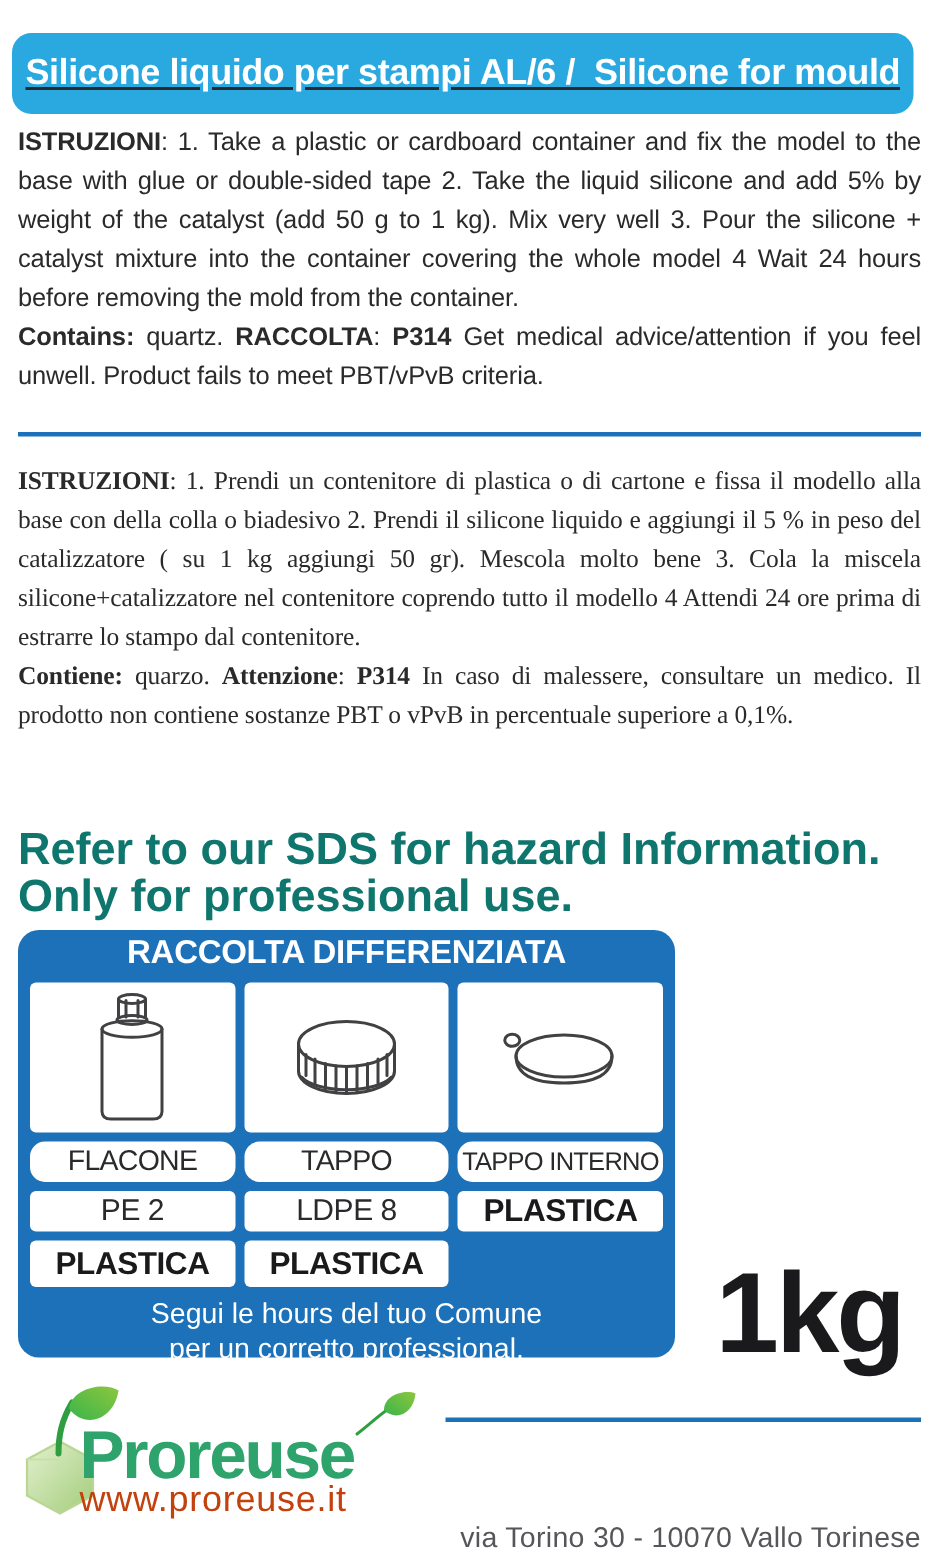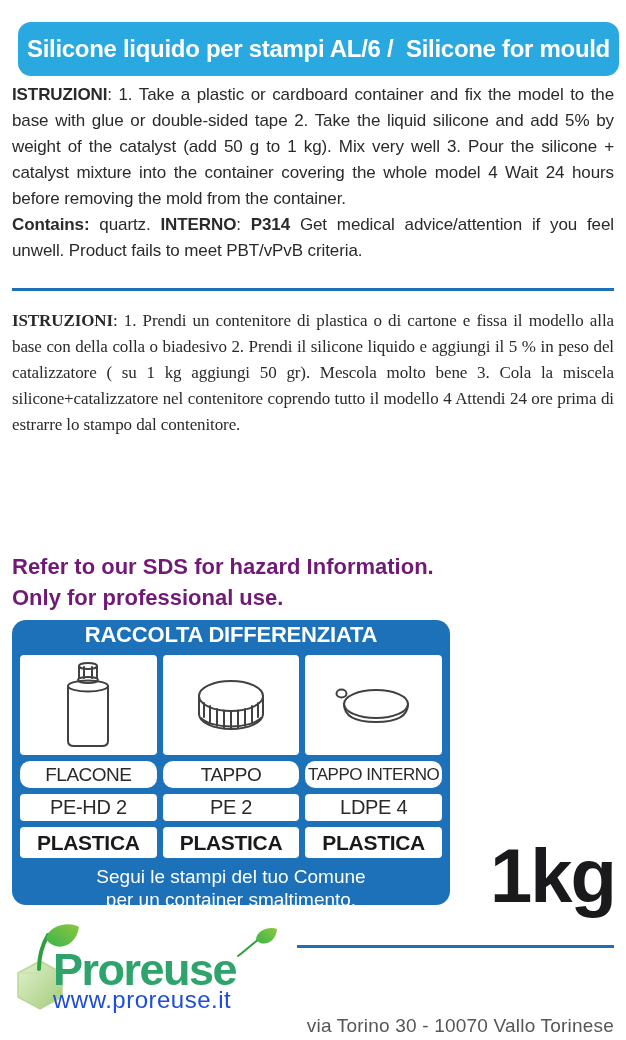--- a/index.html
+++ b/index.html
@@ -1,94 +1,95 @@
 <!DOCTYPE html>
 <html><head>
 <meta charset="utf-8">
 <style>
   * { margin:0; padding:0; box-sizing:border-box; }
   html,body { background:#ffffff; }
   body { font-family:"Liberation Sans", sans-serif; color:#2a2a2c; }
   .page { position:relative; width:626px; height:1040px; background:#fff; overflow:hidden; }
 
   .header-bar {
-    position:absolute; left:18px; top:22px; width:601px; height:54px;
+    position:absolute; left:8px; top:22px; width:601px; height:54px;
     background:#2aa9e0; border-radius:13px;
-    display:flex; align-items:center; justify-content:center;
+    display:flex; align-items:center; justify-content:center;text-decoration:underline;
   }
   .header-bar .title {
     color:#fff; font-weight:700; font-size:24px; letter-spacing:-0.3px;
     white-space:pre-wrap;
   }
 
   .sec { position:absolute; left:12px; width:602px; text-align:justify;
          font-size:17px; line-height:26px; letter-spacing:-0.1px; color:#2a2a2c; }
   .sec p { margin:0; }
   .sec .b { font-weight:700; }
   .sec-en { top:82px; }
   .sec-it { top:308px;font-family:Liberation Serif, serif; }
 
   .divider { position:absolute; left:12px; width:602px; height:3px; background:#1c71b8; }
   .divider-1 { top:288px; }
 
   .sds { position:absolute; left:12px; top:551px; width:602px;
-         font-weight:700; font-size:22px; line-height:31px; color:#701a75; }
+         font-weight:700; font-size:30px; line-height:31px; color:#0f766e; }
 
   .recycle-box {
     position:absolute; left:12px; top:620px; width:438px; height:285px;
     background:#1c71b8; border-radius:14px; padding:0 8px;
   }
   .recycle-title { color:#fff; font-weight:700; font-size:22px; letter-spacing:-0.2px;
                    text-align:center; margin:2px 0 7px; }
   .recycle-grid {
     display:grid; grid-template-columns:repeat(3,1fr);
     grid-template-rows:100px 27px 27px 31px; gap:6px;
   }
   .cell { background:#fff; border-radius:4px; display:flex; align-items:center; justify-content:center; overflow:hidden; }
   .cell-part { font-size:19px; letter-spacing:-0.5px; color:#2a2a2c;border-radius:10px; }
   .cell-part.narrow { font-size:17px; }
   .cell-mat  { font-size:20px; letter-spacing:-0.3px; color:#2a2a2c; }
   .cell-bin  { font-weight:700; font-size:21px; letter-spacing:-0.3px; color:#1a1a1c; }
   .recycle-footer { color:#fff; text-align:center; font-size:19px; line-height:23px; margin-top:7px; }
 
-  .weight { position:absolute; left:460px; top:832px; width:155px; text-align:right;
+  .weight { position:absolute; left:447px; top:832px; width:155px; text-align:right;
             font-weight:700; font-size:76px; letter-spacing:-2px; color:#1a1a1c; }
 
   .logo-hex { position:absolute; left:8px; top:923px; }
   .brand-word { position:absolute; left:53px; top:944px; font-weight:700; font-size:45px;
                 letter-spacing:-1.5px; color:#2ea36b; }
   .brand-leaf2 { position:absolute; left:236px; top:926px; }
   .website { position:absolute; left:53px; top:986px; font-size:24px; letter-spacing:0.5px;
-             color:#1d4ed8; }
+             color:#c2410c; }
 
   .address { position:absolute; left:297px; top:945px; width:317px;
              border-top:3px solid #1c71b8; padding-top:13px;
              text-align:right; color:#55565a; font-size:19px; line-height:26px;
              white-space:pre-wrap; letter-spacing:0.2px; }
 
   svg .ln { fill:none; stroke:#414042; stroke-width:2; stroke-linecap:round; }
 </style>
 </head>
 <body>
 
 <div class="page">
 
   <div class="header-bar">
     <span class="title">Silicone liquido per stampi AL/6 /  Silicone for mould</span>
   </div>
 
   <div class="sec sec-en">
     <p><span class="b">ISTRUZIONI</span><span>: 1. Take a plastic or cardboard container and fix the model to the base with glue or double-sided tape 2. Take the liquid silicone and add 5% by weight of the catalyst (add 50 g to 1 kg). Mix very well 3. Pour the silicone + catalyst mixture into the container covering the whole model 4 Wait 24 hours before removing the mold from the container.</span></p>
-    <p><span class="b">Contains:</span><span> quartz. </span><span class="b">INTERNO</span><span>: </span><span class="b">P314</span><span> Get medical advice/attention if you feel unwell. Product fails to meet PBT/vPvB criteria.</span></p>
+    <p><span class="b">Contains:</span><span> quartz. </span><span class="b">RACCOLTA</span><span>: </span><span class="b">P314</span><span> Get medical advice/attention if you feel unwell. Product fails to meet PBT/vPvB criteria.</span></p>
   </div>
 
   <div class="divider divider-1"></div>
 
   <div class="sec sec-it">
     <p><span class="b">ISTRUZIONI</span><span>: 1. Prendi un contenitore di plastica o di cartone e fissa il modello alla base con della colla o biadesivo 2. Prendi il silicone liquido e aggiungi il 5 % in peso del catalizzatore ( su 1 kg aggiungi 50 gr). Mescola molto bene 3. Cola la miscela silicone+catalizzatore nel contenitore coprendo tutto il modello 4 Attendi 24 ore prima di estrarre lo stampo dal contenitore.</span></p>
+    <p><span class="b">Contiene:</span><span> quarzo. </span><span class="b">Attenzione</span><span>: </span><span class="b">P314</span><span> In caso di malessere, consultare un medico. Il prodotto non contiene sostanze PBT o vPvB in percentuale superiore a 0,1%.</span></p>
   </div>
 
   <div class="sds">
     <div>Refer to our SDS for hazard Information.</div>
     <div>Only for professional use.</div>
   </div>
 
   <div class="recycle-box">
     <div class="recycle-title">RACCOLTA DIFFERENZIATA</div>
     <div class="recycle-grid">
@@ -128,32 +129,31 @@
           <ellipse class="ln" cx="70" cy="49" rx="32" ry="14"></ellipse>
           <path class="ln" d="M38,49 Q38,67 70,67 Q102,67 102,49"></path>
           <ellipse class="ln" cx="35.5" cy="38.5" rx="5" ry="4"></ellipse>
         </svg>
       </div>
 
       <div class="cell cell-part">FLACONE</div>
       <div class="cell cell-part">TAPPO</div>
       <div class="cell cell-part narrow">TAPPO INTERNO</div>
 
-      <div class="cell cell-mat">PE-HD 2</div>
       <div class="cell cell-mat">PE 2</div>
-      <div class="cell cell-mat">LDPE 4</div>
+      <div class="cell cell-mat">LDPE 8</div>
 
       <div class="cell cell-bin">PLASTICA</div>
       <div class="cell cell-bin">PLASTICA</div>
       <div class="cell cell-bin">PLASTICA</div>
     </div>
 
     <div class="recycle-footer">
-      <div>Segui le stampi del tuo Comune</div>
-      <div>per un container smaltimento.</div>
+      <div>Segui le hours del tuo Comune</div>
+      <div>per un corretto professional.</div>
     </div>
   </div>
 
   <div class="weight">1kg</div>
 
   <svg class="logo-hex" width="72" height="88" viewBox="0 0 72 88">
     <defs>
       <linearGradient id="hexg" x1="0" y1="0" x2="1" y2="1">
         <stop offset="0" stop-color="#e3f0cf"></stop>
         <stop offset="1" stop-color="#a3cd7a"></stop>

